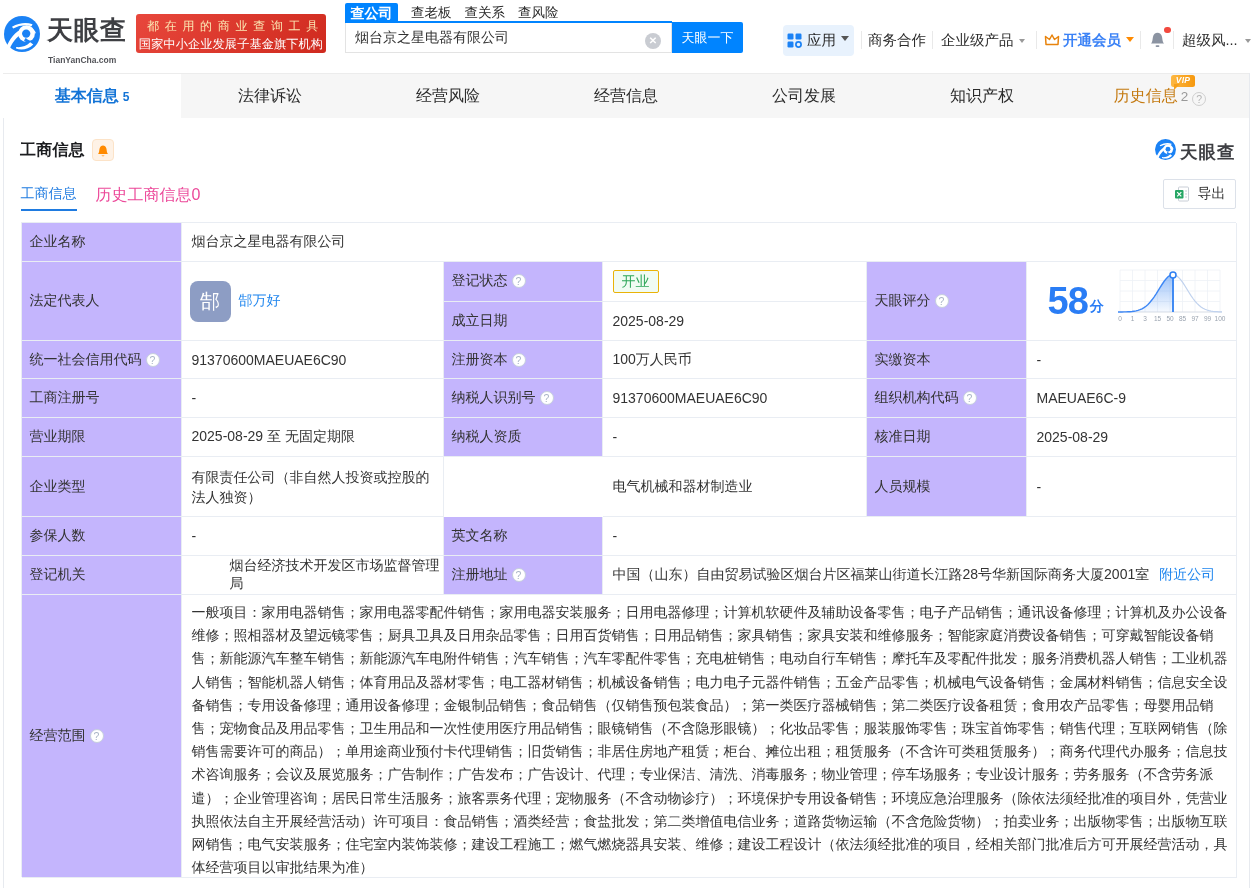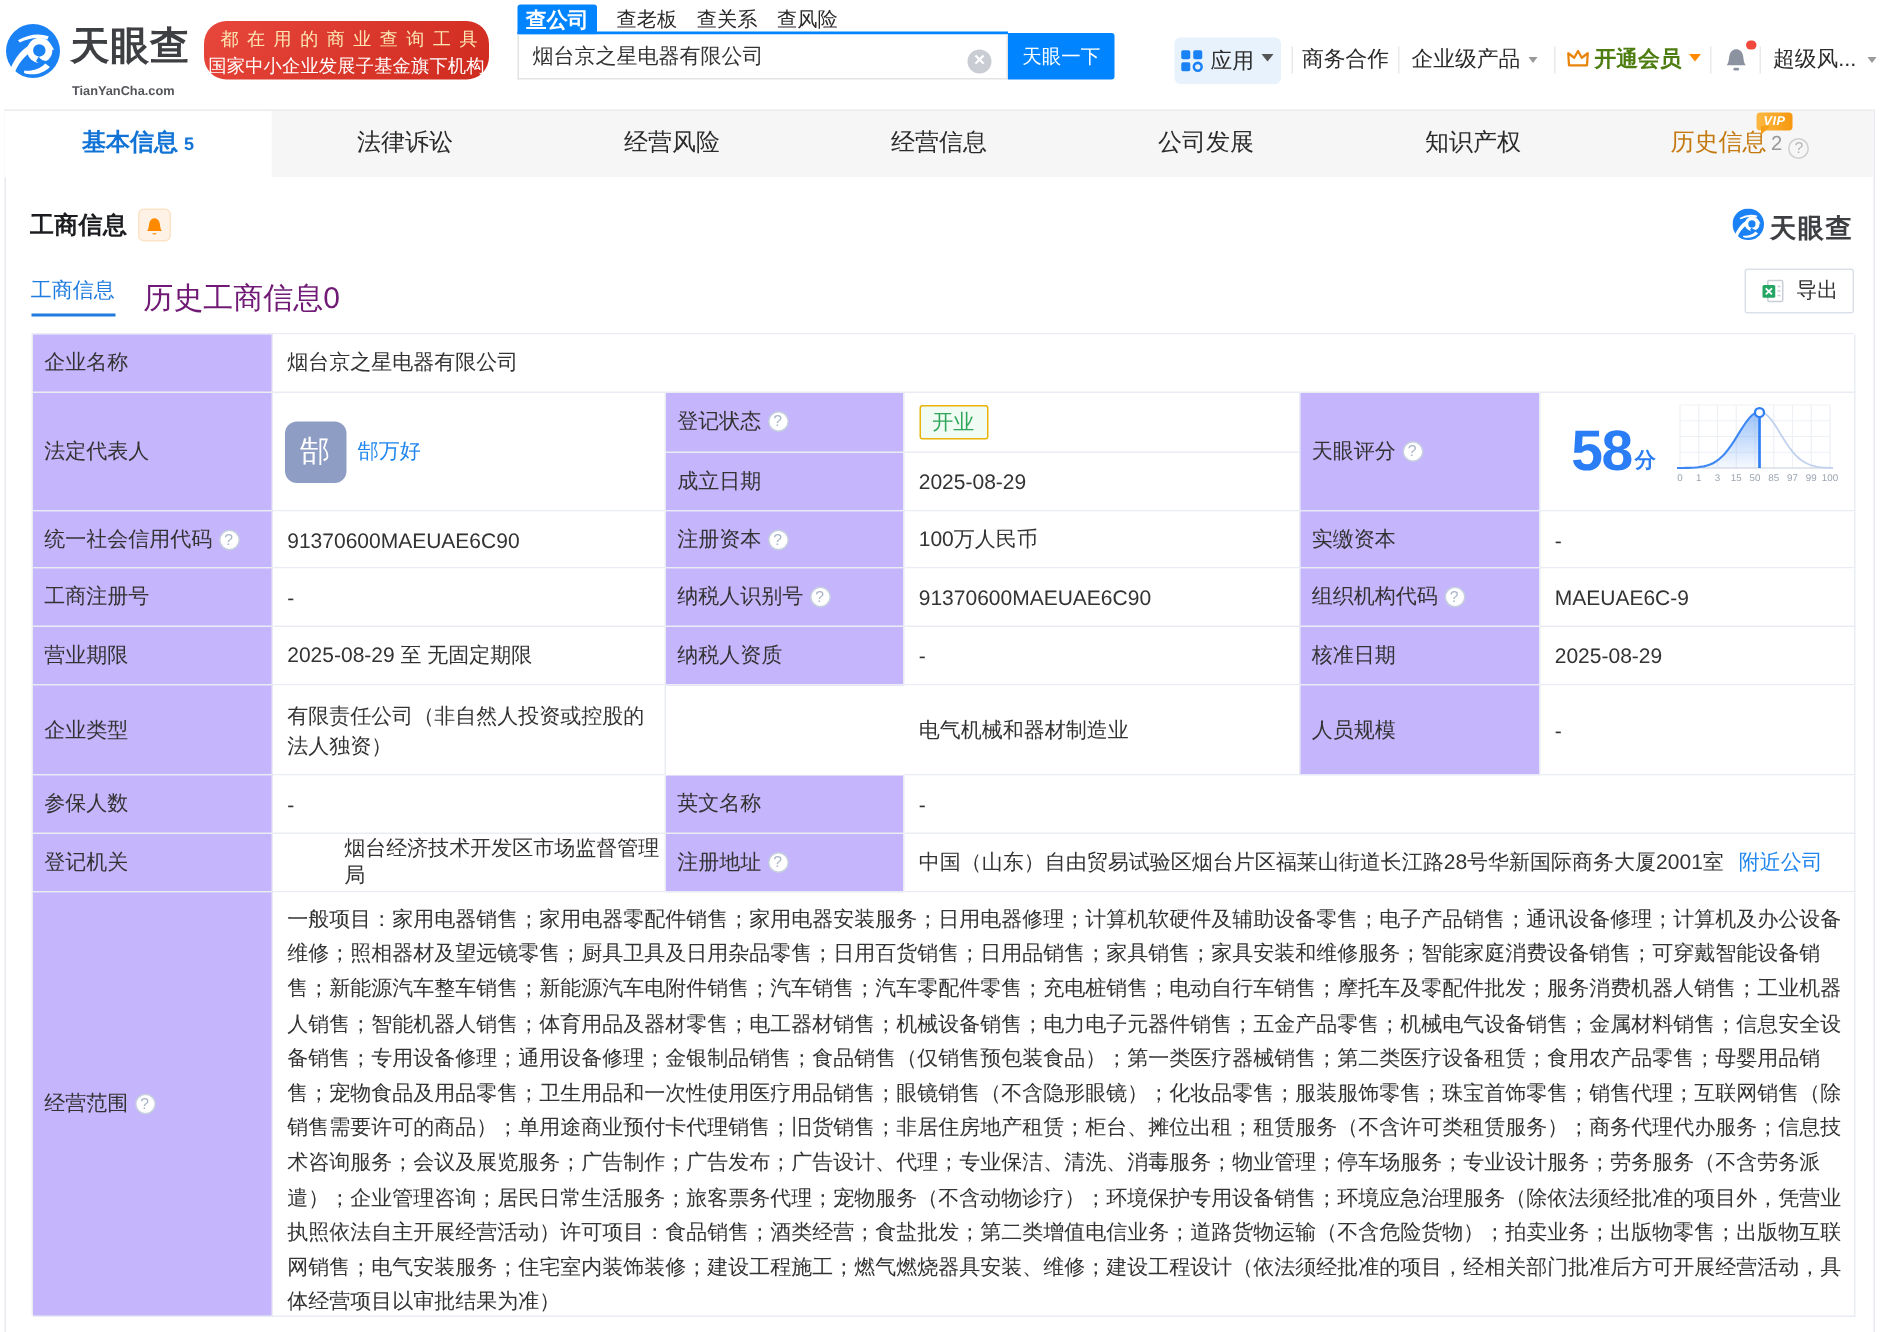--- a/index.html
+++ b/index.html
@@ -4,21 +4,21 @@
 <style>
 *{margin:0;padding:0;box-sizing:border-box;}
 html,body{width:1257px;height:888px;overflow:hidden;background:#fff;font-family:"Liberation Sans",sans-serif;}
 body{position:relative;font-size:14px;color:#333;}
 .abs{position:absolute;}
 .cardL{position:absolute;left:3px;top:73px;bottom:0;width:1px;background:#e7eaef;}
 .cardR{position:absolute;left:1249px;top:73px;bottom:0;width:1px;background:#e7eaef;}
 
 .lgtxt{position:absolute;left:47px;top:13px;font-size:26px;font-weight:bold;color:#3e3f43;letter-spacing:0.5px;}
 .lgsub{position:absolute;left:48px;top:42.5px;font-size:8.5px;font-weight:bold;color:#54555a;letter-spacing:0px;margin-top:12px;}
-.redbox{position:absolute;left:136px;top:14px;width:190px;height:39px;border-radius:15px;background:linear-gradient(135deg,#e8473c,#cf2a1e);color:#fff;text-align:center;}
+.redbox{position:absolute;left:136px;top:14px;width:190px;height:39px;border-radius:3px;background:linear-gradient(135deg,#e8473c,#cf2a1e);color:#fff;text-align:center;}
 .redbox .l1{margin-top:3.5px;font-size:12px;letter-spacing:5.7px;color:#fbe7b4;white-space:nowrap;padding-left:11px;text-align:left;}
 .redbox .l2{font-size:12.2px;letter-spacing:0.1px;color:#ffffff;white-space:nowrap;margin-top:1px;}
 .stabs{position:absolute;left:345px;top:3px;height:19.5px;display:flex;align-items:center;}
 .stab0{width:53px;height:19.5px;background:#0084ff;color:#fff;font-size:14px;text-align:center;line-height:20px;font-weight:bold;border-radius:2px 2px 0 0;}
 .stab{font-size:13.5px;color:#2a2a2a;margin-left:13px;}
 .sline{position:absolute;left:345px;top:20.5px;width:327px;height:2px;background:#0084ff;}
 .sinput{position:absolute;left:345px;top:22.5px;width:327px;height:30.5px;background:#fff;border:1px solid #e3e3e3;border-top:none;line-height:29px;padding-left:9px;font-size:14px;color:#333;}
 .sclear{position:absolute;left:645px;top:32.5px;width:16px;height:16px;border-radius:50%;background:#c9ccd2;color:#fff;font-size:10px;line-height:16px;text-align:center;font-weight:bold;}
 .sbtn{position:absolute;left:672px;top:22px;width:71px;height:31px;background:#0084ff;color:#fff;font-size:13px;text-align:center;line-height:31px;border-radius:0 2px 2px 0;}
 .hmenu{position:absolute;top:24.5px;left:0;height:31px;width:1257px;}
@@ -39,21 +39,21 @@
 .qm{display:inline-block;width:14px;height:14px;border-radius:50%;border:1px solid #c5cfdd;color:#a9b5c7;font-size:10.5px;line-height:12px;text-align:center;vertical-align:-2px;margin-left:4px;font-weight:normal;background:#fff;}
 .ntab .qm{border-color:#cfcfcf;color:#b5b5b5;background:transparent;}
 .vip{position:absolute;left:100px;top:1px;width:24px;height:11.5px;border-radius:2.5px;background:linear-gradient(90deg,#fdb843,#f6980e);color:#fff;font-size:8.5px;font-weight:bold;font-style:italic;text-align:center;line-height:11.5px;letter-spacing:0.3px;}
 .vip:after{content:'';position:absolute;left:2.5px;bottom:-3px;width:0;height:0;border:3px solid transparent;border-top:3.5px solid #f6a01a;border-left:3.5px solid #f6a01a;}
 
 .stitle{position:absolute;left:20px;top:139.5px;font-size:16px;font-weight:bold;color:#1c1d20;letter-spacing:0.2px;}
 .bellbox{position:absolute;left:92px;top:138.5px;width:22px;height:22px;background:#fef2e6;border:1px solid #fce3c8;border-radius:4px;text-align:center;}
 .mlg{position:absolute;left:1180px;top:140px;font-size:17.5px;font-weight:bold;color:#3e3f43;letter-spacing:1px;}
 .stab1{position:absolute;left:20.5px;top:185px;font-size:14px;color:#1f7be0;}
 .stabu{position:absolute;left:20.5px;top:208.5px;width:56px;height:2.5px;background:#1f7be0;}
-.stab2{position:absolute;left:95.5px;top:185px;font-size:20px;color:#701a75;}
+.stab2{position:absolute;left:95.5px;top:185px;font-size:16px;color:#ec4899;}
 .expbtn{position:absolute;left:1162.5px;top:178.5px;width:73px;height:30px;border:1px solid #dce1e9;border-radius:2px;display:flex;align-items:center;padding-left:10px;font-size:14px;color:#333;}
 
 .tbl{position:absolute;left:20.5px;top:222px;width:1215px;height:654.5px;border-top:1px solid #e9edf3;border-left:1px solid #e9edf3;}
 .c{position:absolute;display:flex;align-items:center;border-right:1px solid #e9edf3;border-bottom:1px solid #e9edf3;font-size:14px;color:#333;}
 .lb{background:#c4b5fd;padding-left:8px;}
 .vl{background:#fff;padding-left:10px;}
 .lnk{color:#2086ee;}
 .tag{display:inline-block;height:23px;line-height:21px;padding:0 8px;border:1px solid #eab308;background:#f0fbf3;color:#2fa75a;border-radius:2px;font-size:14px;}
 .ava{width:41px;height:41px;border-radius:8px;background:#8d9dc4;color:#fff;font-size:20px;text-align:center;line-height:41px;flex:none;}
 .score{font-size:38px;font-weight:bold;color:#2a7df5;letter-spacing:-1px;}
@@ -101,21 +101,21 @@
         <circle cx="11.5" cy="11.5" r="2.6" fill="none" stroke="#1b82f5" stroke-width="1.7"></circle>
       </svg>
       <span style="margin-left:5px;">应用</span>
       <span class="caret"></span>
     </div>
 <div class="sep" style="left:861px;"></div>
 <div class="hitem" style="left:868px;">商务合作</div>
 <div class="sep" style="left:932px;"></div>
 <div class="hitem" style="left:941px;">企业级产品<span class="caret gy"></span></div>
 <div class="sep" style="left:1036px;"></div>
-<div class="hitem" style="left:1044px;color:#4d7c0f;font-weight:bold;"><svg width="16" height="14" viewBox="0 0 16 14" style="vertical-align:-2px;">
+<div class="hitem" style="left:1044px;color:#3b82f6;font-weight:bold;"><svg width="16" height="14" viewBox="0 0 16 14" style="vertical-align:-2px;">
         <path d="M2,11.5 L1.5,3.5 L5.5,6.5 L8,2 L10.5,6.5 L14.5,3.5 L14,11.5 Z" fill="none" stroke="#e8830c" stroke-width="1.5" stroke-linejoin="round"></path>
       </svg><span style="margin-left:3px;">开通会员</span><span class="caret or"></span></div>
 <div class="sep" style="left:1140px;"></div>
 <svg class="abs" style="left:1150px;top:6px;" width="15" height="18" viewBox="0 0 15 18">
       <path d="M1,12.5 C2.6,11.3 2.6,7.5 3,5.8 C3.6,3.3 5.3,1.8 7.5,1.8 C9.7,1.8 11.4,3.3 12,5.8 C12.4,7.5 12.4,11.3 14,12.5 Z" fill="#8b93a1"></path>
       <rect x="5.6" y="14.2" width="3.8" height="1.8" rx="0.9" fill="#8b93a1"></rect>
     </svg>
 <div class="reddot"></div>
 <div class="sep" style="left:1173px;"></div>
 <div class="hitem" style="left:1182px;">超级风...<span class="caret gy" style="margin-left:7px;"></span></div>

